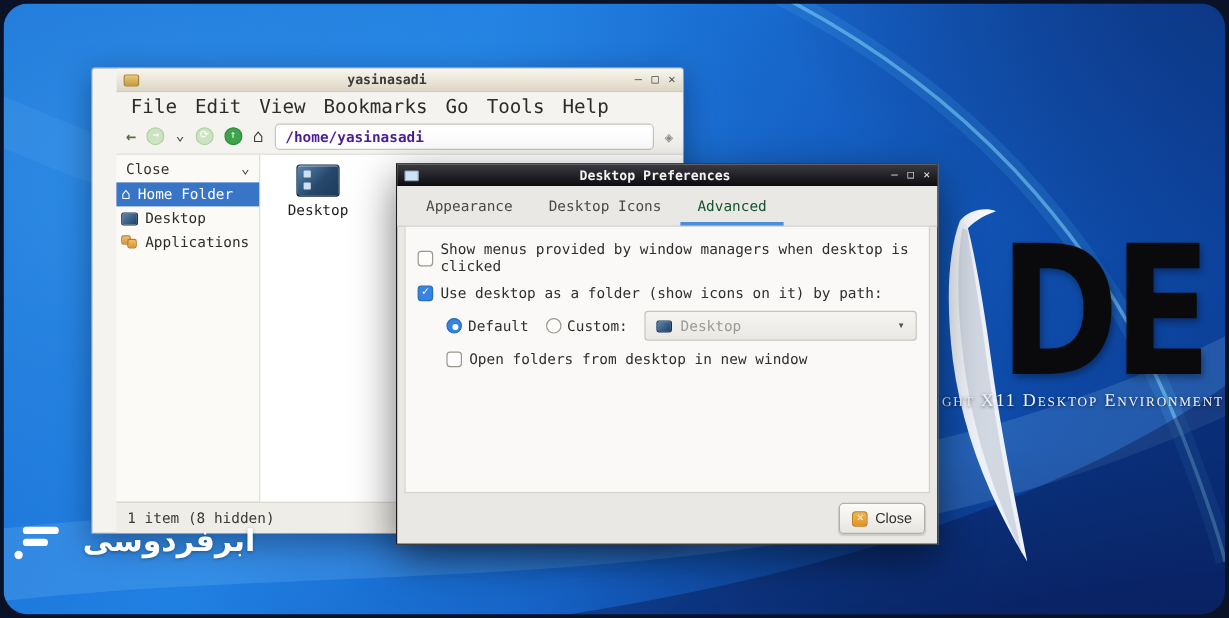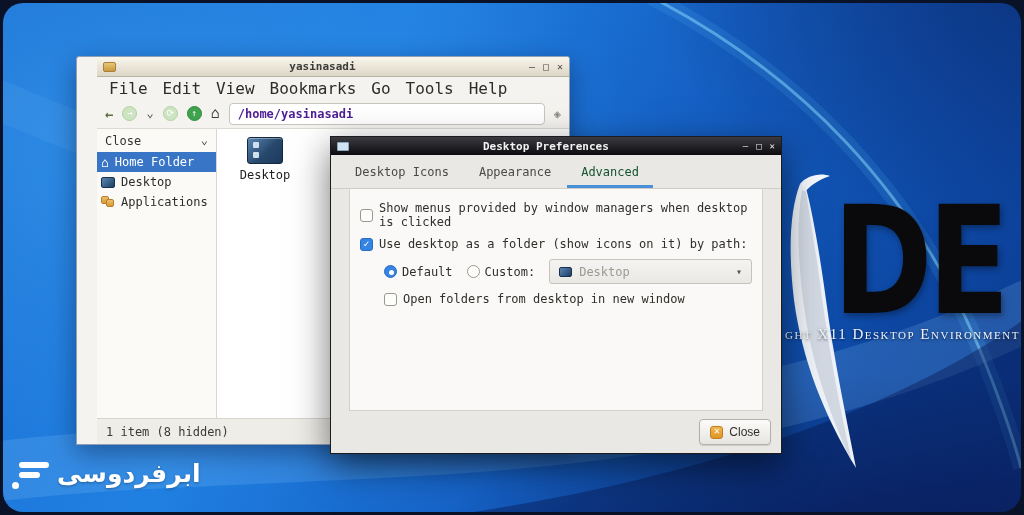--- a/index.html
+++ b/index.html
@@ -30,21 +30,21 @@
   }
   .brand-tagline {
     position:absolute; left:785px; top:326px; z-index:1; white-space:nowrap;
     font-family:"Liberation Serif", serif; font-variant:small-caps;
     font-size:15px; letter-spacing:1.5px; color:#eef3fc;
     text-shadow:0 1px 3px rgba(0,0,0,.65);
   }
   .swallow-svg { position:absolute; left:780px; top:170px; z-index:1; }
 
   
-  .watermark { position:absolute; left:12px; top:459px; z-index:6; display:flex; align-items:flex-start; gap:8px; }
+  .watermark { position:absolute; left:12px; top:436px; z-index:6; display:flex; align-items:flex-start; gap:20px; }
   .wm-logo { display:flex; flex-direction:column; gap:4px; padding-top:3px; }
   .wm-bar1 { width:30px; height:6px; border-radius:3px; background:#fff; margin-left:7px; }
   .wm-bar2 { width:21px; height:6px; border-radius:3px; background:#fff; margin-left:7px; }
   .wm-dot  { width:7px;  height:7px; border-radius:50%; background:#fff; margin-left:0; }
   .wm-text {
     font-family:"DejaVu Sans", sans-serif; direction:rtl; font-weight:bold;
     font-size:25px; color:#fff; line-height:1.2; text-shadow:0 1px 3px rgba(0,0,0,.3);
   }
 
   
@@ -118,21 +118,21 @@
   .dlg-titlebar { height:18px; flex:none; display:flex; align-items:center; padding:0 6px;
     background:linear-gradient(#3a3a40,#0c0c10); }
   .dlg-appicon { width:12px; height:9px; border-radius:1px; background:#cfe3f5; border:1px solid #8fa6bd; }
   .dlg-title { flex:1; text-align:center; font-size:11px; font-weight:bold; color:#f2f2f2; }
   .dlg-titlebar .wbtn { color:#e8e8e8; font-size:9px; }
   .dlg-tabs { height:34px; flex:none; display:flex; align-items:stretch; gap:2px;
     padding:4px 10px 0; background:#e9e8e4; border-bottom:1px solid #cfcdc7; }
   .tab { display:flex; align-items:center; padding:0 14px; font-size:12px; color:#4a4a46;
     border-bottom:3px solid transparent; }
   .tab.active { color:#14532d; border-bottom-color:#4a90d9; }
-  .dlg-page { flex:1; margin:0 18px; background:#faf9f7; border:1px solid #d4d2cc; border-top:none;
+  .dlg-page { flex:1; margin:0 6px; background:#faf9f7; border:1px solid #d4d2cc; border-top:none;
     padding:12px 4px 0 10px; display:flex; flex-direction:column; gap:8px; min-height:0; }
   .opt-row { display:flex; align-items:center; gap:6px; font-size:12px; color:#2f2f2c; }
   .indent { margin-left:24px; }
   .cb { width:13px; height:13px; flex:none; border:1px solid #9a988f; border-radius:3px;
     background:#fdfdfc; display:flex; align-items:center; justify-content:center; }
   .cb.checked { background:#3584e4; border-color:#2a6cc0; color:#fff; font-size:10px;
     font-weight:bold; line-height:1; }
   .rb { width:13px; height:13px; flex:none; border:1px solid #9a988f; border-radius:50%;
     background:#fdfdfc; position:relative; }
   .rb.sel { background:#3584e4; border-color:#2a6cc0; }
@@ -247,22 +247,22 @@
   <div class="dlg-titlebar">
     <div class="dlg-appicon"></div>
     <div class="dlg-title">Desktop Preferences</div>
     <div class="wctl">
       <span class="wbtn">–</span>
       <span class="wbtn">□</span>
       <span class="wbtn">✕</span>
     </div>
   </div>
   <div class="dlg-tabs">
+    <div class="tab">Appearance</div>
     <div class="tab">Desktop Icons</div>
-    <div class="tab">Appearance</div>
     <div class="tab active">Advanced</div>
   </div>
   <div class="dlg-page">
     <div class="opt-row">
       <span class="cb"></span>
       <span>Show menus provided by window managers when desktop is clicked</span>
     </div>
     <div class="opt-row">
       <span class="cb checked">✓</span>
       <span>Use desktop as a folder (show icons on it) by path:</span>

